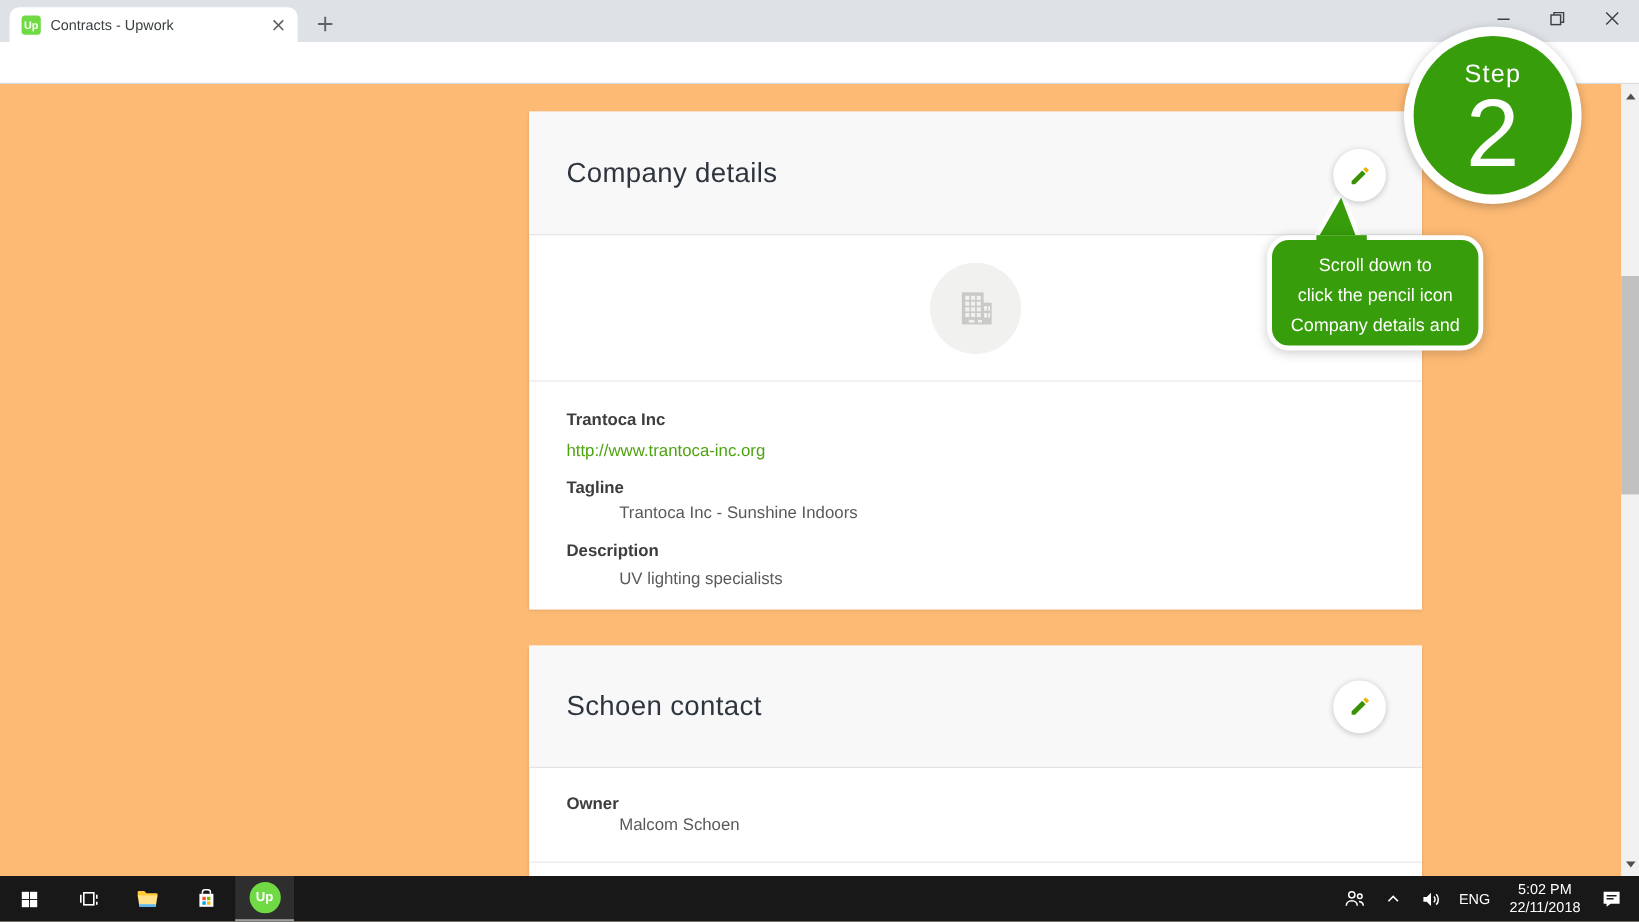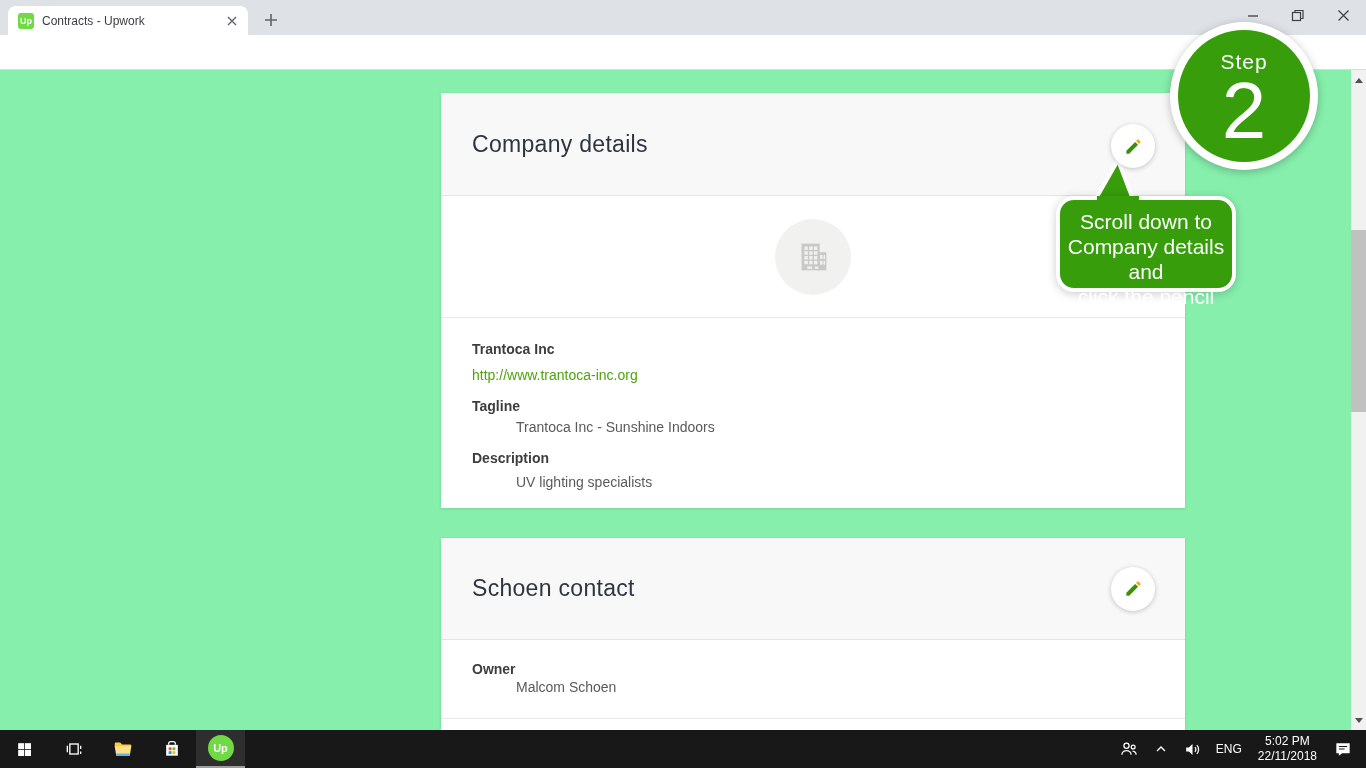--- a/index.html
+++ b/index.html
@@ -26,21 +26,21 @@
   .navbtn { position:absolute; top:43px; width:20px; height:20px; display:flex; align-items:center;
             justify-content:center; }
   .omnibox { position:absolute; left:110px; top:39px; width:774px; height:28px; background:#f1f3f4;
              border-radius:14px; display:flex; align-items:center; padding:0 12px; }
   .url { font-size:14px; color:#202124; margin-left:8px; flex:1; }
   .menu-dots { position:absolute; left:1338px; top:43px; width:18px; height:18px; display:flex;
                flex-direction:column; align-items:center; justify-content:center; gap:2.5px; }
   .menu-dots i { width:3.4px; height:3.4px; border-radius:50%; background:#5f6368; }
 
   
-  .page { position:absolute; left:0; top:70px; width:1351px; height:692px; background:#86efac;
+  .page { position:absolute; left:0; top:70px; width:1351px; height:692px; background:#fdba74;
           overflow:hidden; }
   .card { position:absolute; left:441px; width:744px; background:#fff;
           box-shadow:0 1px 3px rgba(0,0,0,.12); }
   .card-header { background:#f8f8f8; border-bottom:1px solid #e4e4e4; position:relative;
                  display:flex; align-items:center; padding-left:31px; }
   .card-title { font-size:23px; color:#2f353e; letter-spacing:.3px; }
   .pencil-btn { position:absolute; right:30px; width:44px; height:44px; border-radius:50%;
                 background:#fff; box-shadow:0 1px 5px rgba(0,0,0,.22); display:flex;
                 align-items:center; justify-content:center; cursor:pointer; }
   .avatar-section { height:122px; display:flex; align-items:center; justify-content:center;
@@ -67,21 +67,21 @@
   .step-badge { position:absolute; left:1170px; top:22px; width:148px; height:148px; border-radius:50%;
                 background:#fff; box-shadow:0 2px 8px rgba(0,0,0,.25); z-index:30; }
   .step-inner { position:absolute; left:8px; top:8px; width:132px; height:132px; border-radius:50%;
                 background:#379d0b; color:#fff; text-align:center; }
   .step-word { font-size:21px; letter-spacing:1px; margin-top:20px; }
   .step-num  { font-size:80px; line-height:74px; font-weight:400; }
   .tip-tail { position:absolute; left:1088px; top:156px; z-index:24; }
   .tooltip { position:absolute; left:1056px; top:196px; width:180px; height:96px; background:#379d0b;
              border:4px solid #fff; border-radius:18px; z-index:25; color:#fff; text-align:center;
              padding-top:9px; box-shadow:0 2px 10px rgba(0,0,0,.2); }
-  .tooltip div { font-size:21px; line-height:25px; }
+  .tooltip div { font-size:15px; line-height:25px; }
   .tip-patch { position:absolute; left:1097px; top:196px; width:42px; height:11px; background:#379d0b;
                z-index:26; }
   .pencil-float { z-index:28; }
 
   
   .taskbar { position:absolute; left:0; top:730px; width:1366px; height:38px; background:#181818;
              display:flex; align-items:stretch; z-index:40; }
   .tb-btn { width:49px; display:flex; align-items:center; justify-content:center; }
   .tb-btn.active { background:#2e2e2e; border-bottom:2px solid #9e9e9e; }
   .up-circle { width:26px; height:26px; border-radius:50%; background:#6fda44; color:#fff;
@@ -241,22 +241,22 @@
   <div class="sb-arrow" style="top:642px;">
       <div class="tri-dn"></div>
     </div>
 </div>
 
 <svg class="tip-tail" width="60" height="46">
   <polygon points="6,46 30,4 46,46" fill="#379d0b" stroke="#fff" stroke-width="4" stroke-linejoin="round"></polygon>
 </svg>
 <div class="tooltip">
   <div>Scroll down to</div>
+  <div>click the pencil icon</div>
   <div>Company details and</div>
-  <div>click the pencil icon</div>
 </div>
 <div class="tip-patch"></div>
 
 <div class="step-badge">
   <div class="step-inner">
     <div class="step-word">Step</div>
     <div class="step-num">2</div>
   </div>
 </div>
 

